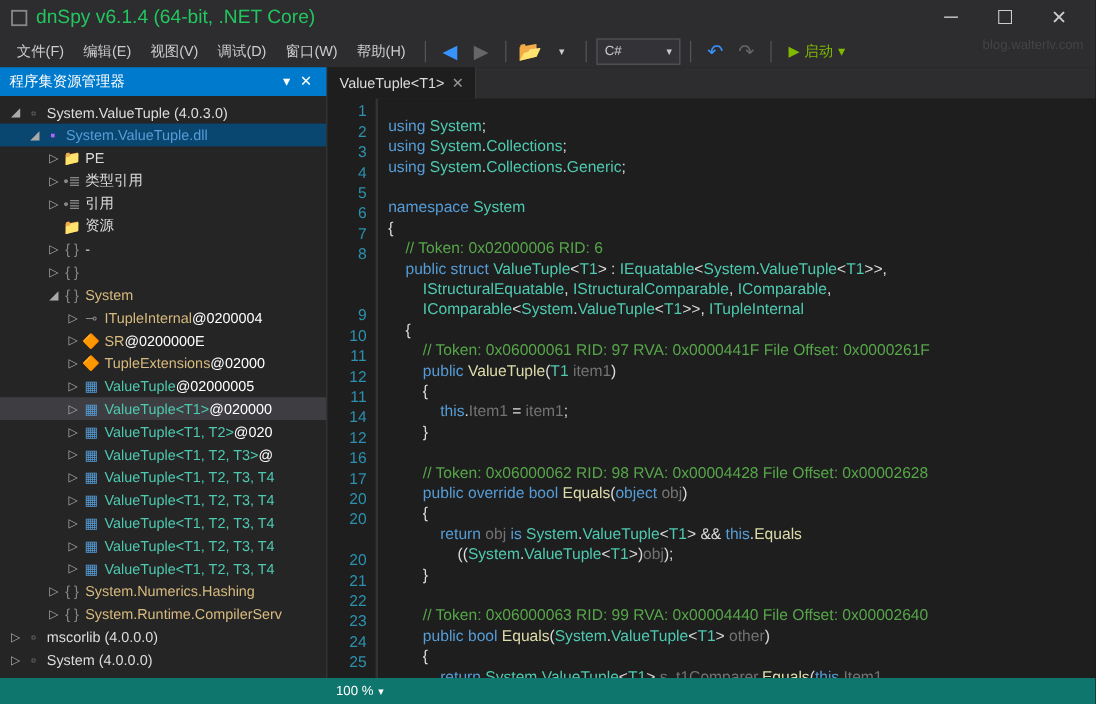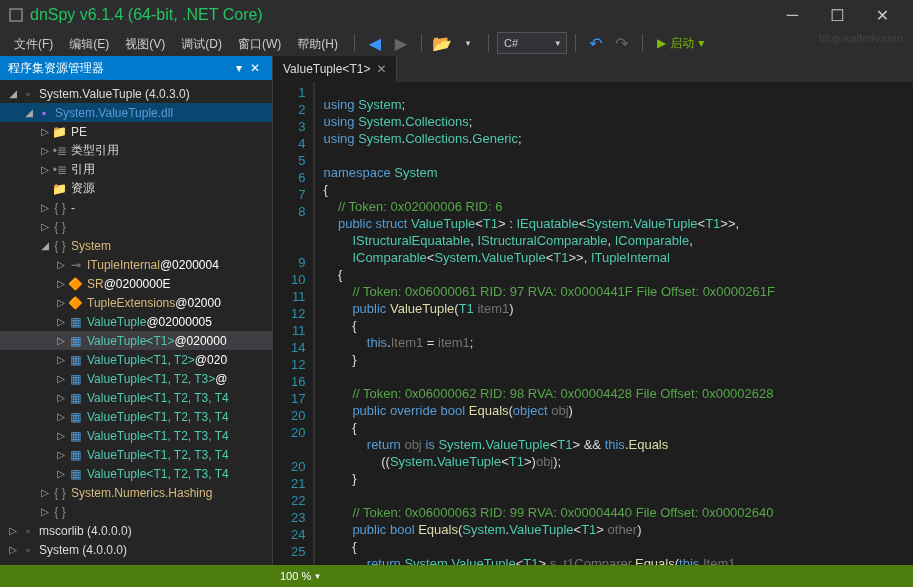--- a/index.html
+++ b/index.html
@@ -33,21 +33,21 @@
 .editor-area { flex:1; background:#1e1e1e; display:flex; flex-direction:column; }
 .tabs { height:26px; background:#2d2d30; display:flex; }
 .tab { padding:0 10px; display:flex; align-items:center; background:#1e1e1e; font-size:12px; border-right:1px solid #3e3e42; gap:6px; }
 .tab .x { font-size:12px; color:#999; cursor:pointer; }
 .editor { flex:1; display:flex; font-family:Consolas,monospace; font-size:13px; overflow:hidden; position:relative; }
 .gutter { background:#1e1e1e; color:#2b91af; text-align:right; padding:2px 8px 2px 18px; border-right:2px solid #333; }
 .gutter div { height:17px; line-height:17px; }
 .code { flex:1; padding:14px 8px; white-space:pre; color:#dcdcdc; }
 .code div { height:17px; line-height:17px; }
 .k{color:#569cd6}.t{color:#4ec9b0}.c{color:#57a64a}.m{color:#dcdcaa}.i{color:#737373}
-.statusbar { height:22px; background:#4d7c0f; display:flex; align-items:center; padding:0 10px; font-size:11px; color:#fff; }
+.statusbar { height:22px; background:#0f766e; display:flex; align-items:center; padding:0 10px; font-size:11px; color:#fff; }
 .zoom { margin-left:270px; display:flex; align-items:center; gap:4px; }
 svg { display:block; }
 </style>
 </head>
 <body>
 
 <div class="titlebar">
   <span class="icon">
       <svg width="16" height="16">
         <rect x="2" y="2" width="12" height="12" fill="none" stroke="#888" stroke-width="1.5"></rect>
@@ -228,20 +228,21 @@
         <div class="node">
           <span class="ind" style="width: 32px;"></span>
           <span class="arrow">▷</span>
           <span class="nicon" style="color: rgb(136, 136, 136);">{ }</span>
           <span class="c-gold">System.Numerics.Hashing</span>
         </div>
         <div class="node">
           <span class="ind" style="width: 32px;"></span>
           <span class="arrow">▷</span>
           <span class="nicon" style="color: rgb(136, 136, 136);">{ }</span>
+          <span class="c-gold">System.Runtime.CompilerServ</span>
         </div>
         <div class="node">
           <span class="ind" style="width: 0px;"></span>
           <span class="arrow">▷</span>
           <span class="nicon" style="color: rgb(136, 136, 136);">▫</span>
           <span class="c-white">mscorlib (4.0.0.0)</span>
         </div>
         <div class="node">
           <span class="ind" style="width: 0px;"></span>
           <span class="arrow">▷</span>

